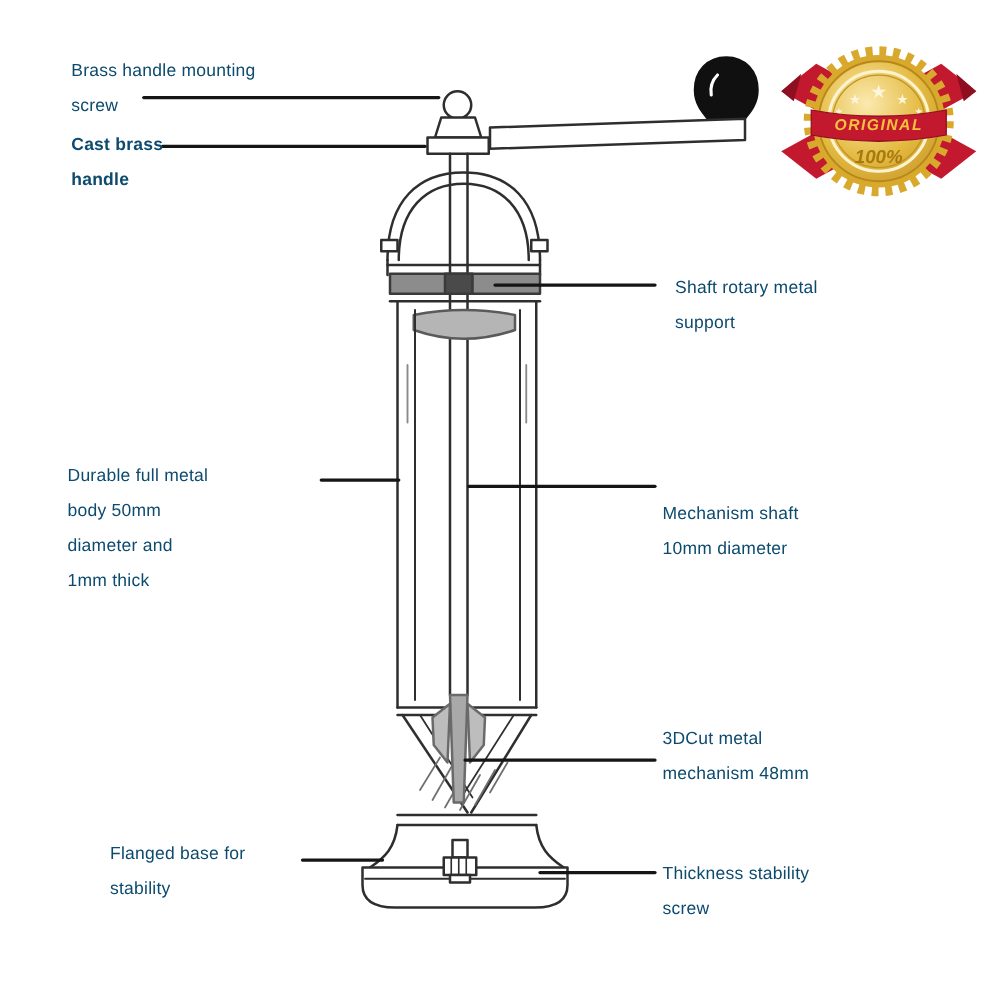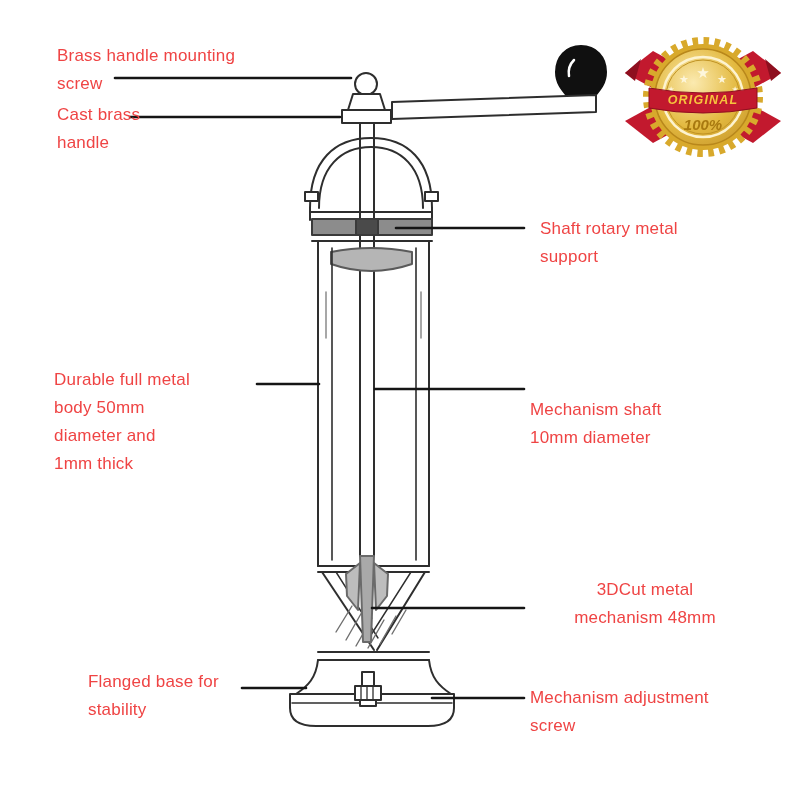--- a/index.html
+++ b/index.html
@@ -6,32 +6,32 @@
   .canvas{
     position:relative;
     width:800px;height:800px;
     background:#ffffff;
     overflow:hidden;
     font-family:"Liberation Sans", sans-serif;
   }
   .diagram-svg{position:absolute;left:0;top:0;}
   .label{
     position:absolute;
-    font-size:17px;
+    font-size:14px;
     line-height:28px;
-    color:#ef4444;
+    color:#0c4a6e;
     white-space:pre-line;
     letter-spacing:0.2px;
   }
   .lbl-mounting-screw{left:57px;top:42px;width:250px;}
-  .lbl-cast-handle{left:57px;top:101px;width:160px;}
+  .lbl-cast-handle{left:57px;top:101px;width:160px;font-weight:bold;}
   .lbl-shaft-support{left:540px;top:215px;width:220px;}
   .lbl-metal-body{left:54px;top:366px;width:210px;}
   .lbl-mechanism-shaft{left:530px;top:396px;width:220px;}
-  .lbl-metal-mechanism{left:530px;top:576px;width:230px;text-align:center;}
+  .lbl-metal-mechanism{left:530px;top:576px;width:230px;}
   .lbl-flanged-base{left:60px;top:668px;width:200px;margin-left:28px;}
   .lbl-thickness-screw{left:530px;top:684px;width:240px;}
 </style>
 </head>
 <body>
 
 <div class="canvas">
 
   <svg class="diagram-svg" width="800" height="800" viewBox="0 0 800 800">
     <defs>
@@ -182,16 +182,16 @@
 
   <div class="label lbl-mechanism-shaft">Mechanism shaft
 10mm diameter</div>
 
   <div class="label lbl-metal-mechanism">3DCut metal
 mechanism 48mm</div>
 
   <div class="label lbl-flanged-base">Flanged base for
 stability</div>
 
-  <div class="label lbl-thickness-screw">Mechanism adjustment
+  <div class="label lbl-thickness-screw">Thickness stability
 screw</div>
 
 </div>
 
 </body></html>

